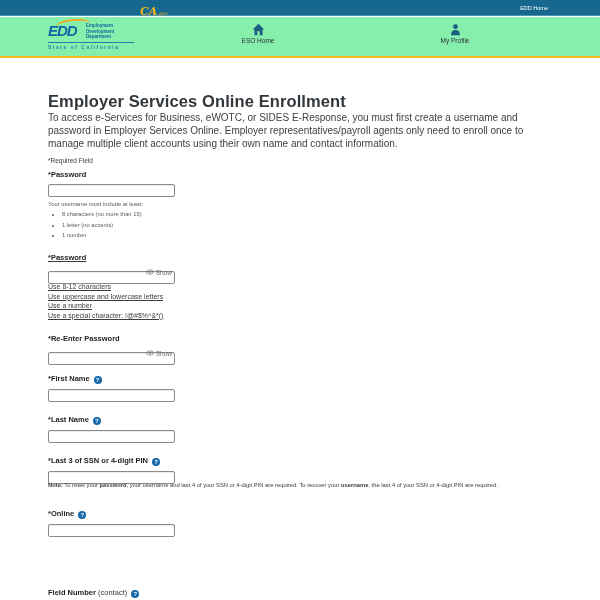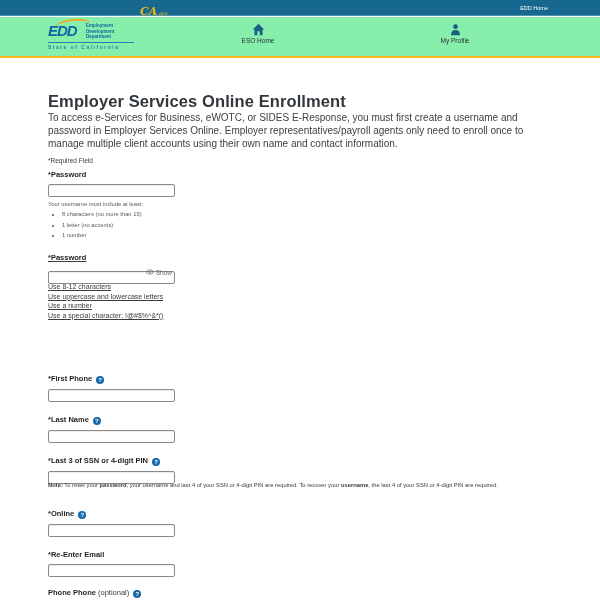--- a/index.html
+++ b/index.html
@@ -168,24 +168,37 @@
       </button>
     </div>
     <div class="pw-rules" style="margin-top: 3px;">
       <div>Use 8-12 characters</div>
       <div>Use uppercase and lowercase letters</div>
       <div>Use a number</div>
       <div>Use a special character: !@#$%^&amp;*()</div>
     </div>
   </div>
 
+  <div class="fg" style="top: 262px;">
+    <div class="flabel">*Re-Enter Password</div>
+    <div class="pw-wrap" style="margin-top: 4px;">
+      <input class="txt" type="password" style="">
+      <button class="show-btn">
+        <svg width="8" height="6" viewBox="0 0 12 8">
+            <ellipse cx="6" cy="4" rx="5.2" ry="3.2" fill="none" stroke="#6e6e6e" stroke-width="1.1"></ellipse>
+            <circle cx="6" cy="4" r="1.4" fill="#6e6e6e"></circle>
+          </svg>
+          <span>Show</span>
+      </button>
+    </div>
+  </div>
 
   <div class="fg" style="top: 302px;">
     <div class="flabel">
-      <span>*First Phone</span><span class="help">?</span>
+      <span>*First Name</span><span class="help">?</span>
     </div>
     <input class="txt" style="margin-top: 4px;" type="text">
   </div>
 
   <div class="fg" style="top: 343px;">
     <div class="flabel">
       <span>*Last Name</span><span class="help">?</span>
     </div>
     <input class="txt" style="margin-top: 4px;" type="text">
   </div>
@@ -201,25 +214,21 @@
     <b>Note:</b><span> To reset your </span><b>password</b><span>, your username and last 4 of your SSN or 4-digit PIN are required. To recover your </span><b>username</b><span>, the last 4 of your SSN or 4-digit PIN are required.</span>
   </div>
 
   <div class="fg" style="top: 437px;">
     <div class="flabel">
       <span>*Online</span><span class="help">?</span>
     </div>
     <input class="txt" style="margin-top: 4px;" type="text">
   </div>
 
-  <div class="fg" style="top: 478px;">
-    <div class="flabel">*Re-Enter Email</div>
-    <input class="txt" style="margin-top: 4px;" type="text">
-  </div>
 
   <div class="fg" style="top: 516px;">
     <div class="flabel">
-      <span>Phone Phone</span>&nbsp;<span class="opt">(optional)</span><span class="help">?</span>
+      <span>Field Number</span>&nbsp;<span class="opt">(contact)</span><span class="help">?</span>
     </div>
     <input class="txt" style="margin-top: 4px;" type="text">
   </div>
 
 </div>
 
 </body></html>

